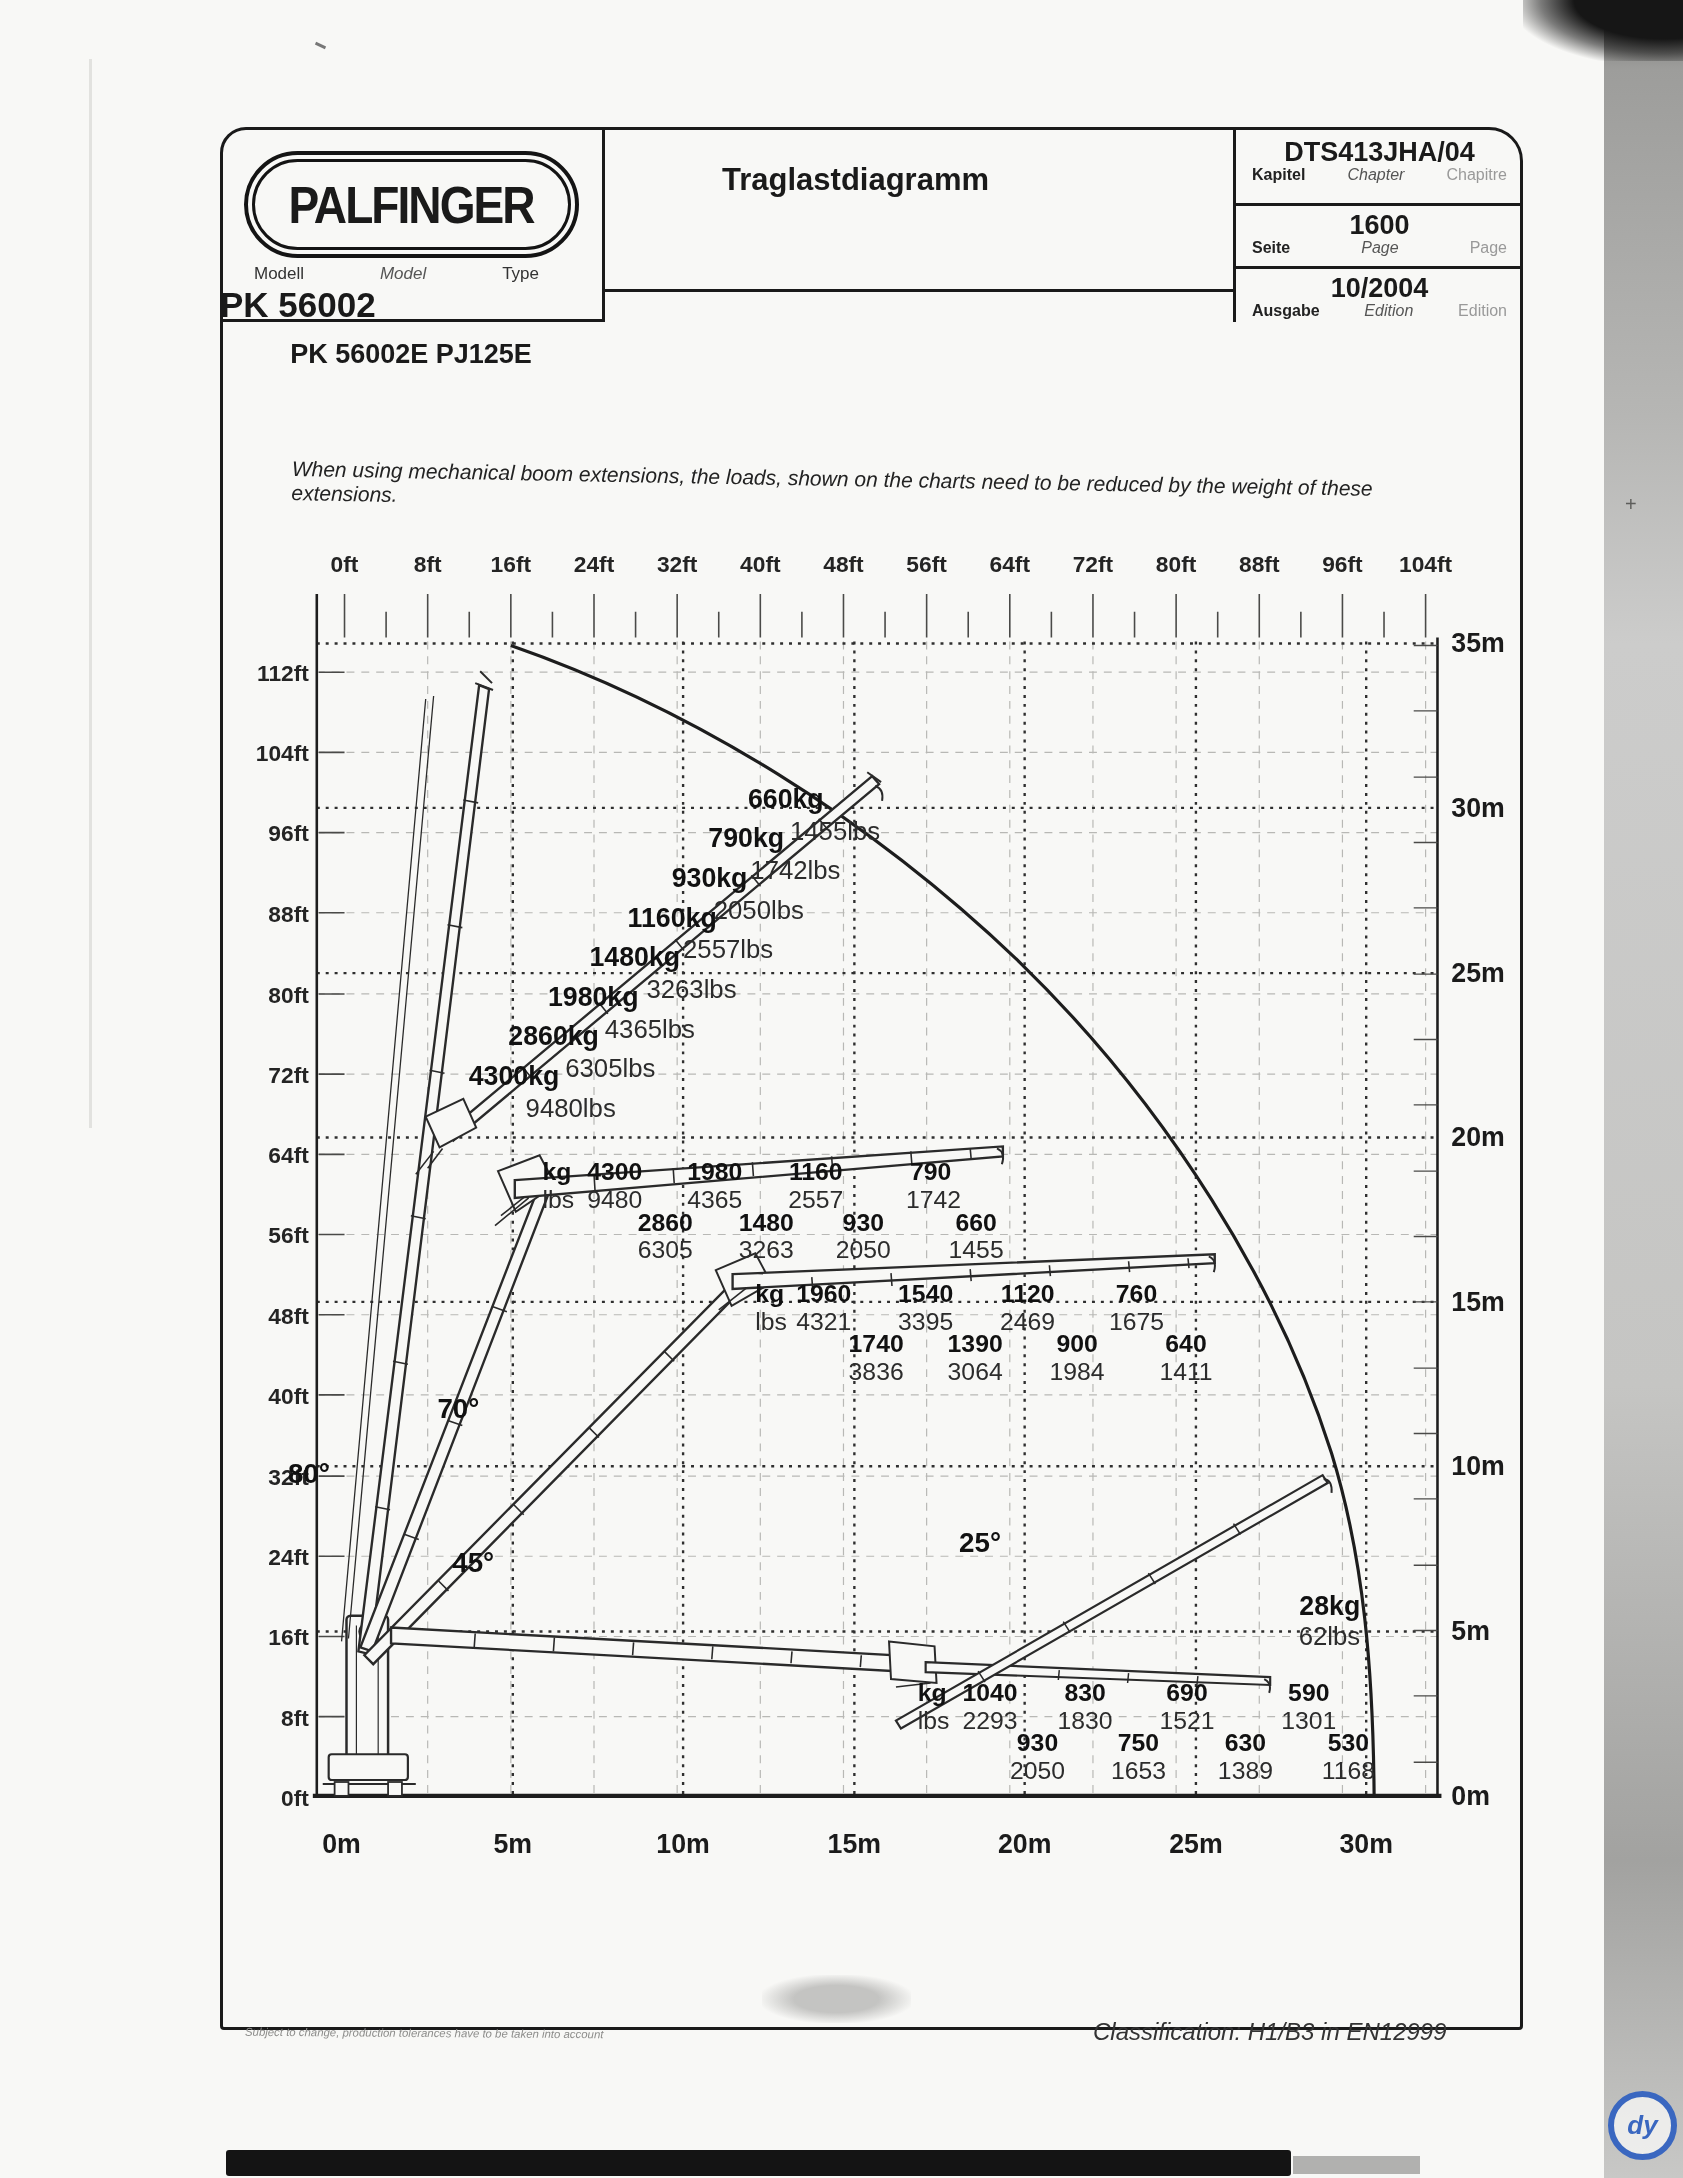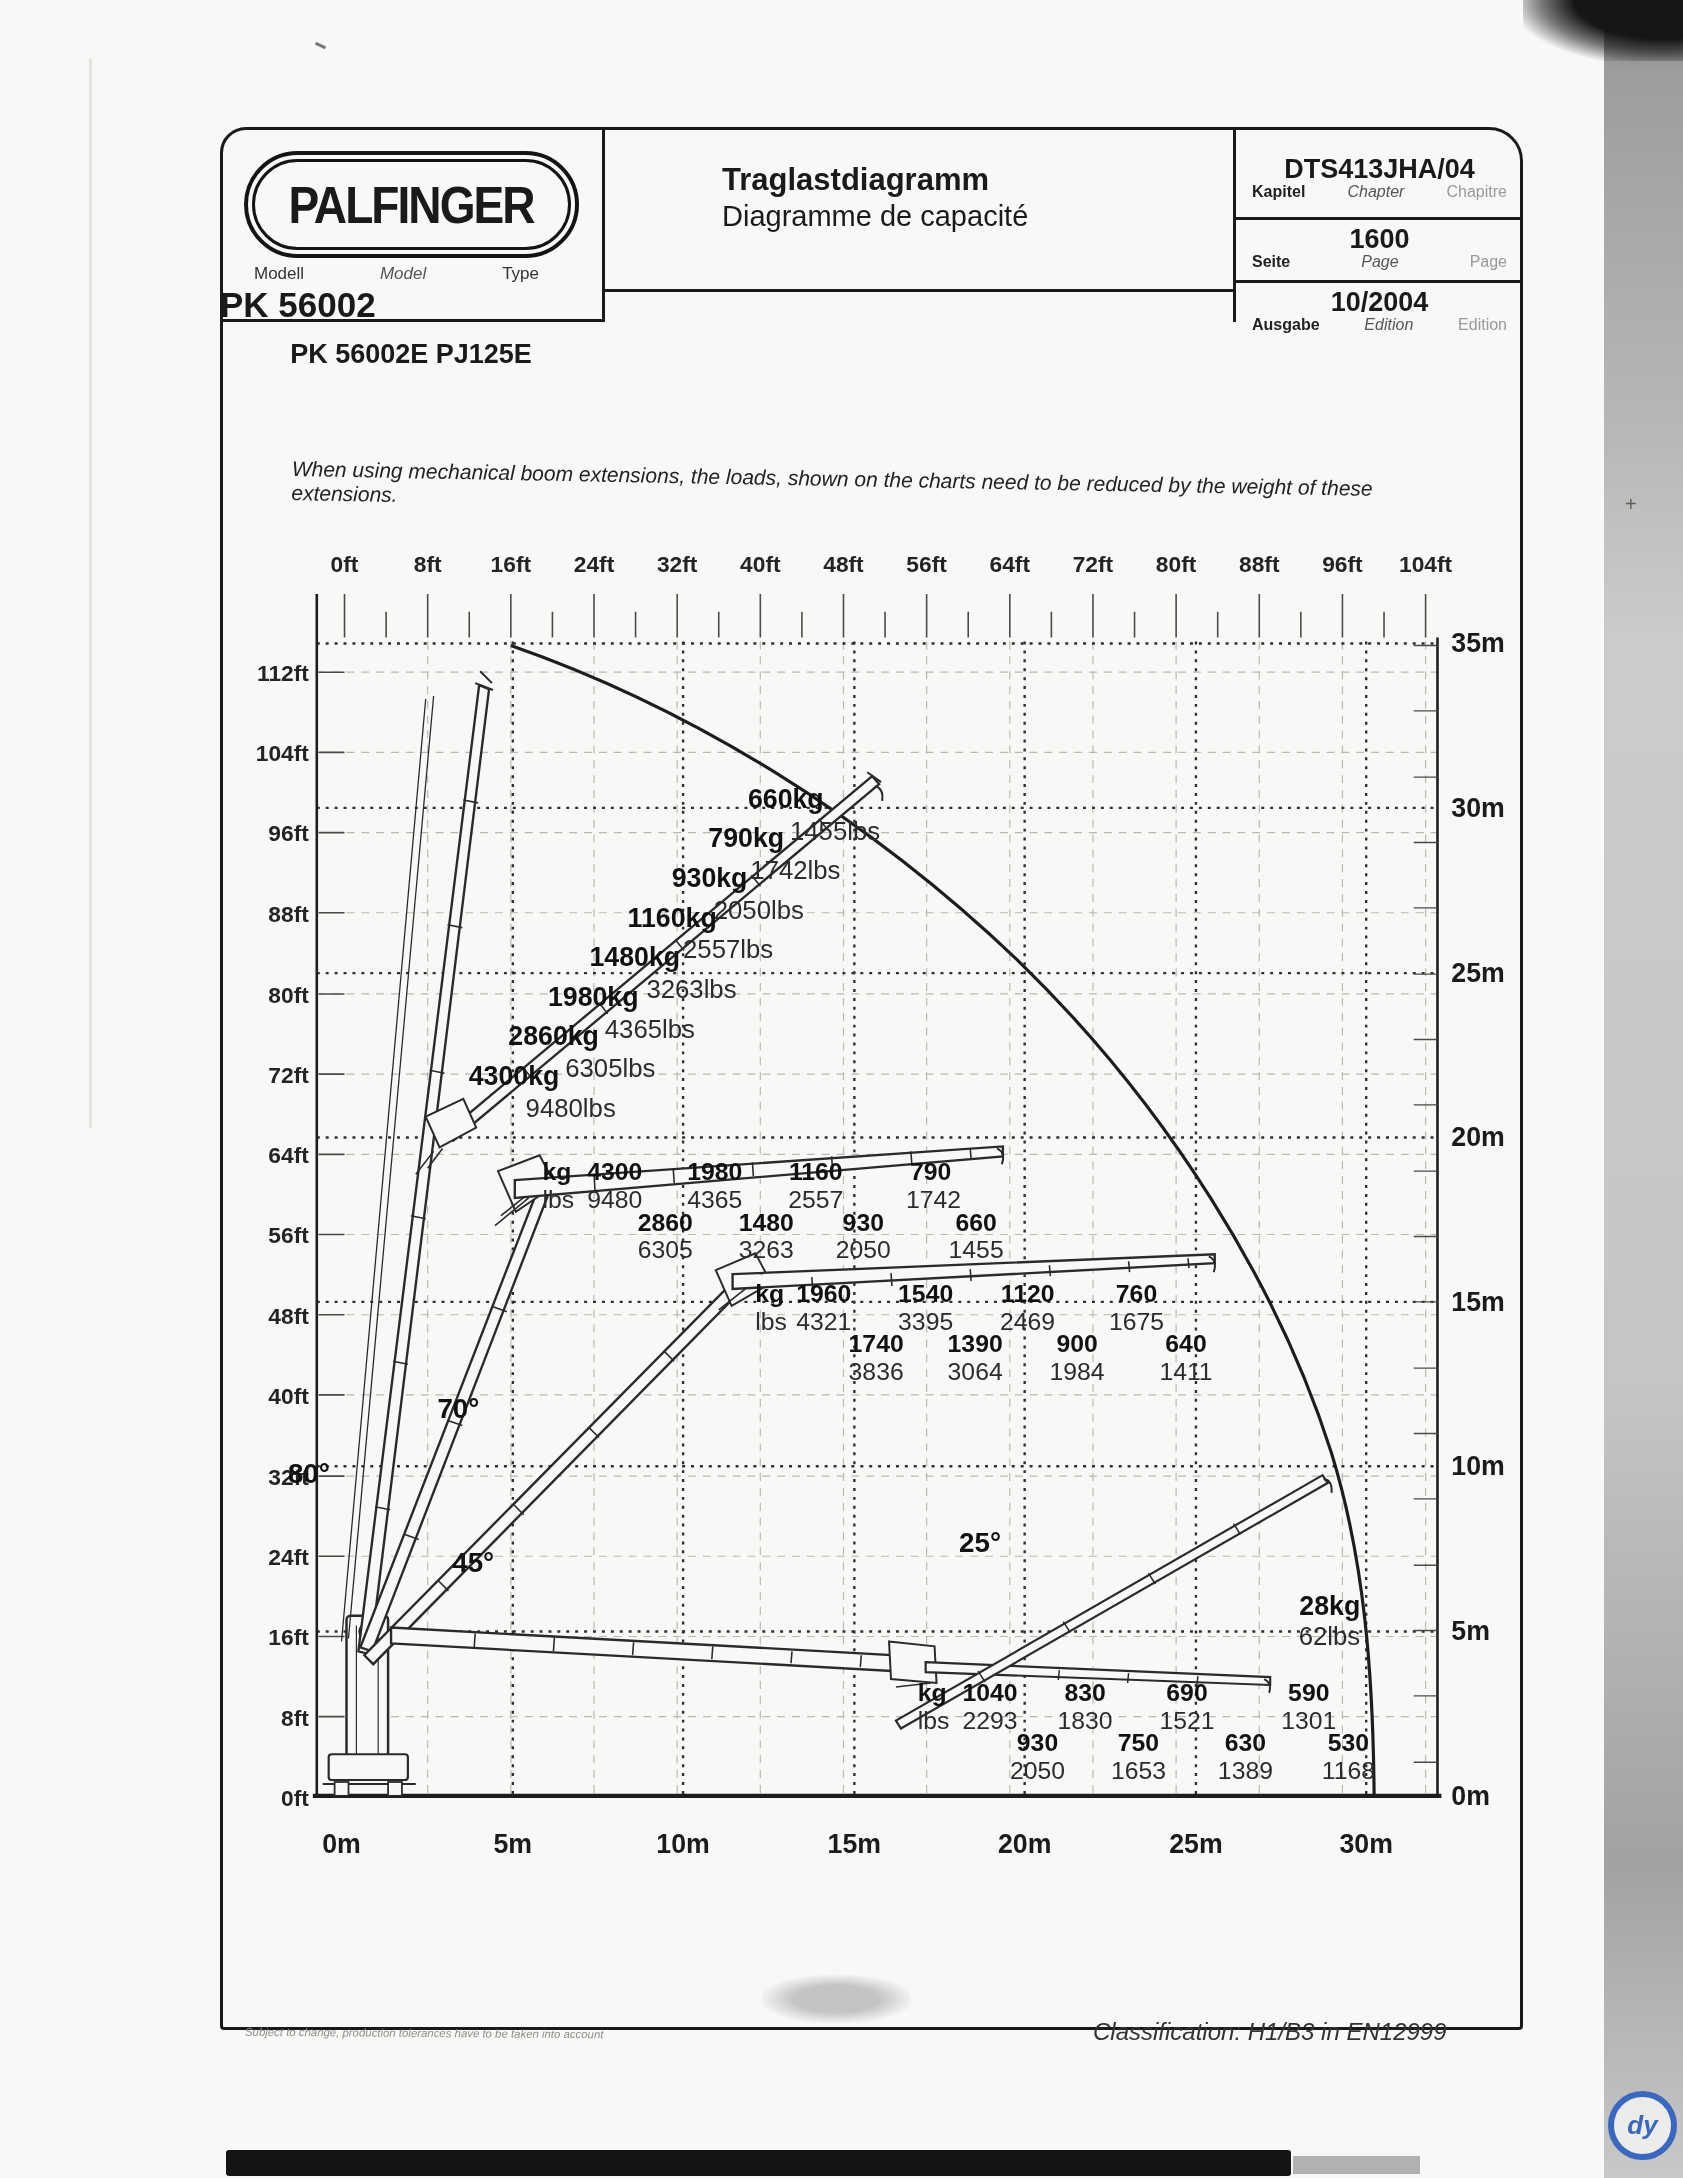--- a/index.html
+++ b/index.html
@@ -305,26 +305,25 @@
       <span class="it">Model</span>
       <span>Type</span>
     </div>
     <div class="model">PK 56002</div>
     <div class="variant">PK 56002E PJ125E</div>
   </div>
 
   <div class="hdr-mid">
     <div class="titles">
       <div class="t-de">Traglastdiagramm</div>
-      <div class="t-fr">Diagramme de capacité</div>
     </div>
   </div>
 
   <div class="hdr-right">
-    <div class="docrow dr1" style="height:93px;padding-top:27px;">
+    <div class="docrow dr1" style="height:79px;padding-top:10px;">
       <div class="docval">DTS413JHA/04</div>
       <div class="doclbl">
         <span class="l1">Kapitel</span>
         <span class="l2">Chapter</span>
         <span class="l3">Chapitre</span>
       </div>
     </div>
     <div class="docrow dr2" style="height:63px;">
       <div class="docval">1600</div>
       <div class="doclbl">

